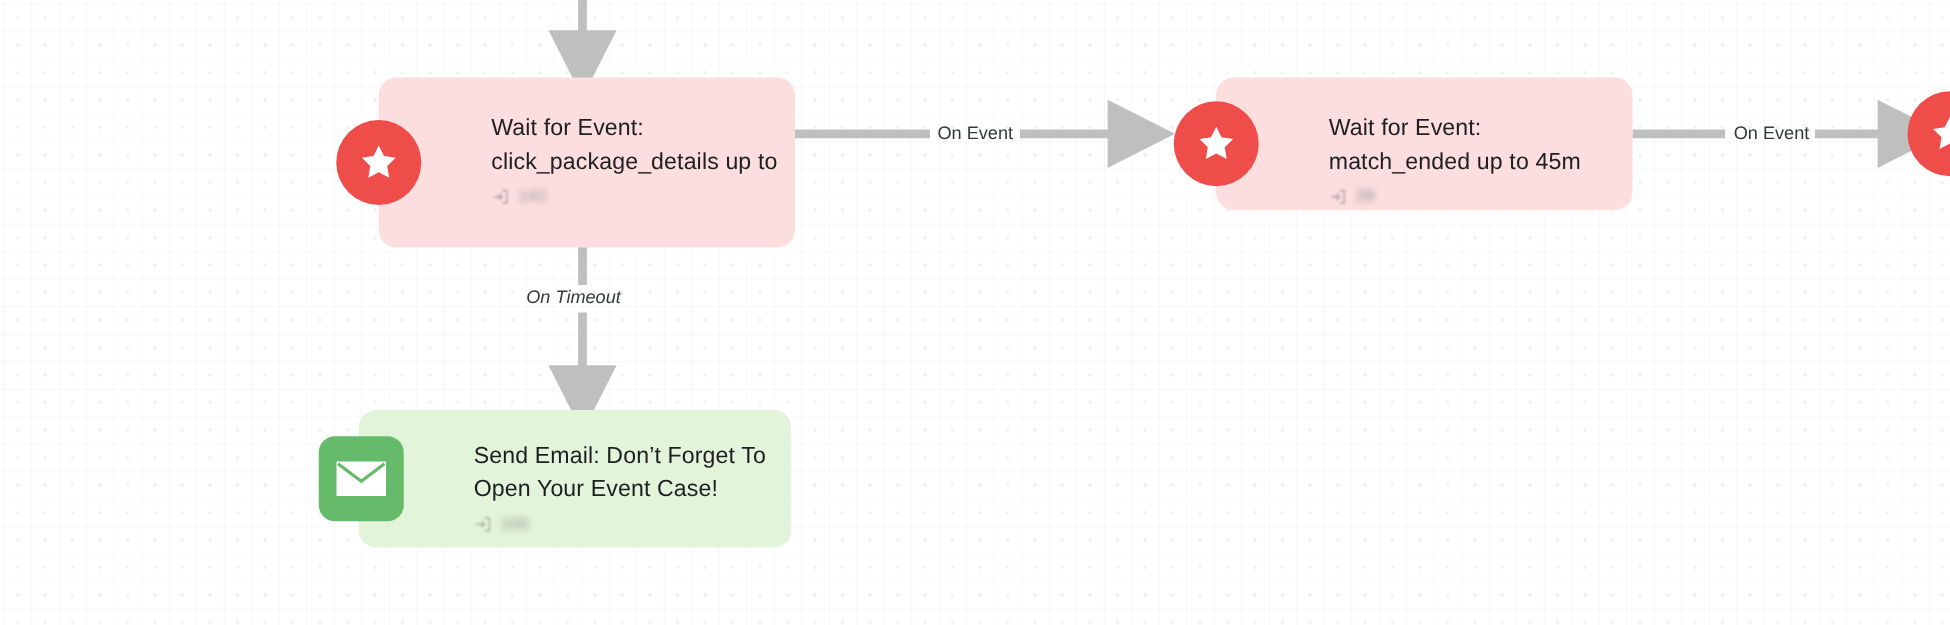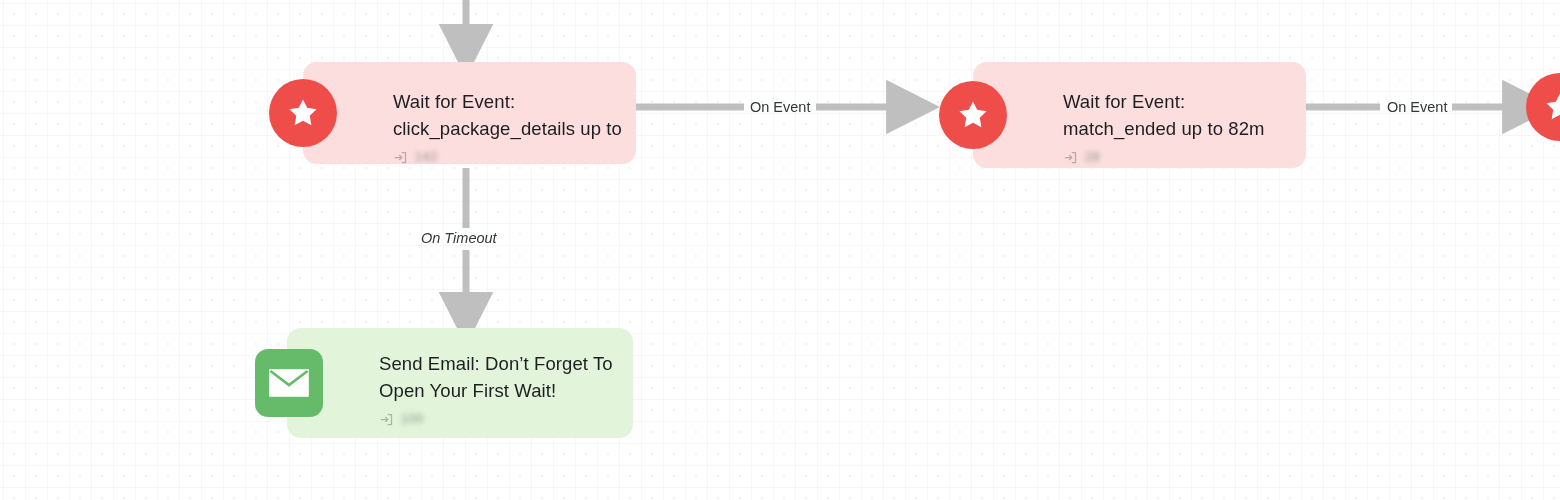--- a/index.html
+++ b/index.html
@@ -144,21 +144,21 @@
       <path d="M1452,107 L1528,107" stroke="#bfbfbf" stroke-width="7" fill="none" marker-end="url(#arrowhead)"></path>
     </g>
   </svg>
 
   <div class="edge-label" style="left:750px; top:100px;">On Event</div>
 
   <div class="edge-label" style="left:421px; top:231px;font-style:italic;">On Timeout</div>
 
   <div class="edge-label" style="left:1387px; top:100px;">On Event</div>
 
-  <div class="node node-pink" style="left:303px; top:62px; width:333px; height:102px;">
+  <div class="node node-pink" style="left:303px; top:62px; width:333px; height:136px;">
 
     <div class="badge badge-circle">
       <svg width="34" height="34" viewBox="0 0 24 24">
         <path fill="#ffffff" d="M12 2.4l2.95 5.98 6.6.96-4.78 4.66 1.13 6.57L12 17.47 6.1 20.57l1.13-6.57L2.45 9.34l6.6-.96z"></path>
       </svg>
     </div>
 
     <div class="node-body">
       <div class="node-title">Wait for Event: click_package_details up to</div>
       <div class="node-meta">
@@ -172,41 +172,41 @@
 
   <div class="node node-pink" style="left:973px; top:62px; width:333px; height:106px;">
 
     <div class="badge badge-circle">
       <svg width="34" height="34" viewBox="0 0 24 24">
         <path fill="#ffffff" d="M12 2.4l2.95 5.98 6.6.96-4.78 4.66 1.13 6.57L12 17.47 6.1 20.57l1.13-6.57L2.45 9.34l6.6-.96z"></path>
       </svg>
     </div>
 
     <div class="node-body">
-      <div class="node-title">Wait for Event: match_ended up to 82m</div>
+      <div class="node-title">Wait for Event: match_ended up to 45m</div>
       <div class="node-meta">
         <svg class="enter-icon" viewBox="0 0 24 24">
           <path fill="none" stroke="#6b6b6b" stroke-width="2" d="M14 4h6v16h-6 M3 12h11 M10 8l4 4-4 4"></path>
         </svg>
         <span class="meta-count">28</span>
       </div>
     </div>
   </div>
 
   <div class="node node-green" style="left:287px; top:328px; width:346px; height:110px;">
 
     <div class="badge badge-square" style="left:-32px; width:68px; height:68px;">
       <svg width="44" height="34" viewBox="0 0 44 34">
         <rect x="2.2" y="3.2" width="39.6" height="27.6" fill="#ffffff"></rect>
         <path d="M3.4 5 L22 19 L40.6 5" fill="none" stroke="#66bb6a" stroke-width="2.6"></path>
       </svg>
     </div>
 
     <div class="node-body" style="left:92px; top:22px;">
-      <div class="node-title">Send Email: Don’t Forget To Open Your First Wait!</div>
+      <div class="node-title">Send Email: Don’t Forget To Open Your Event Case!</div>
       <div class="node-meta">
         <svg class="enter-icon" viewBox="0 0 24 24">
           <path fill="none" stroke="#6b6b6b" stroke-width="2" d="M14 4h6v16h-6 M3 12h11 M10 8l4 4-4 4"></path>
         </svg>
         <span class="meta-count">100</span>
       </div>
     </div>
   </div>
 
   <div style="position:absolute; left:1526px; top:73px; width:68px; height:68px;

